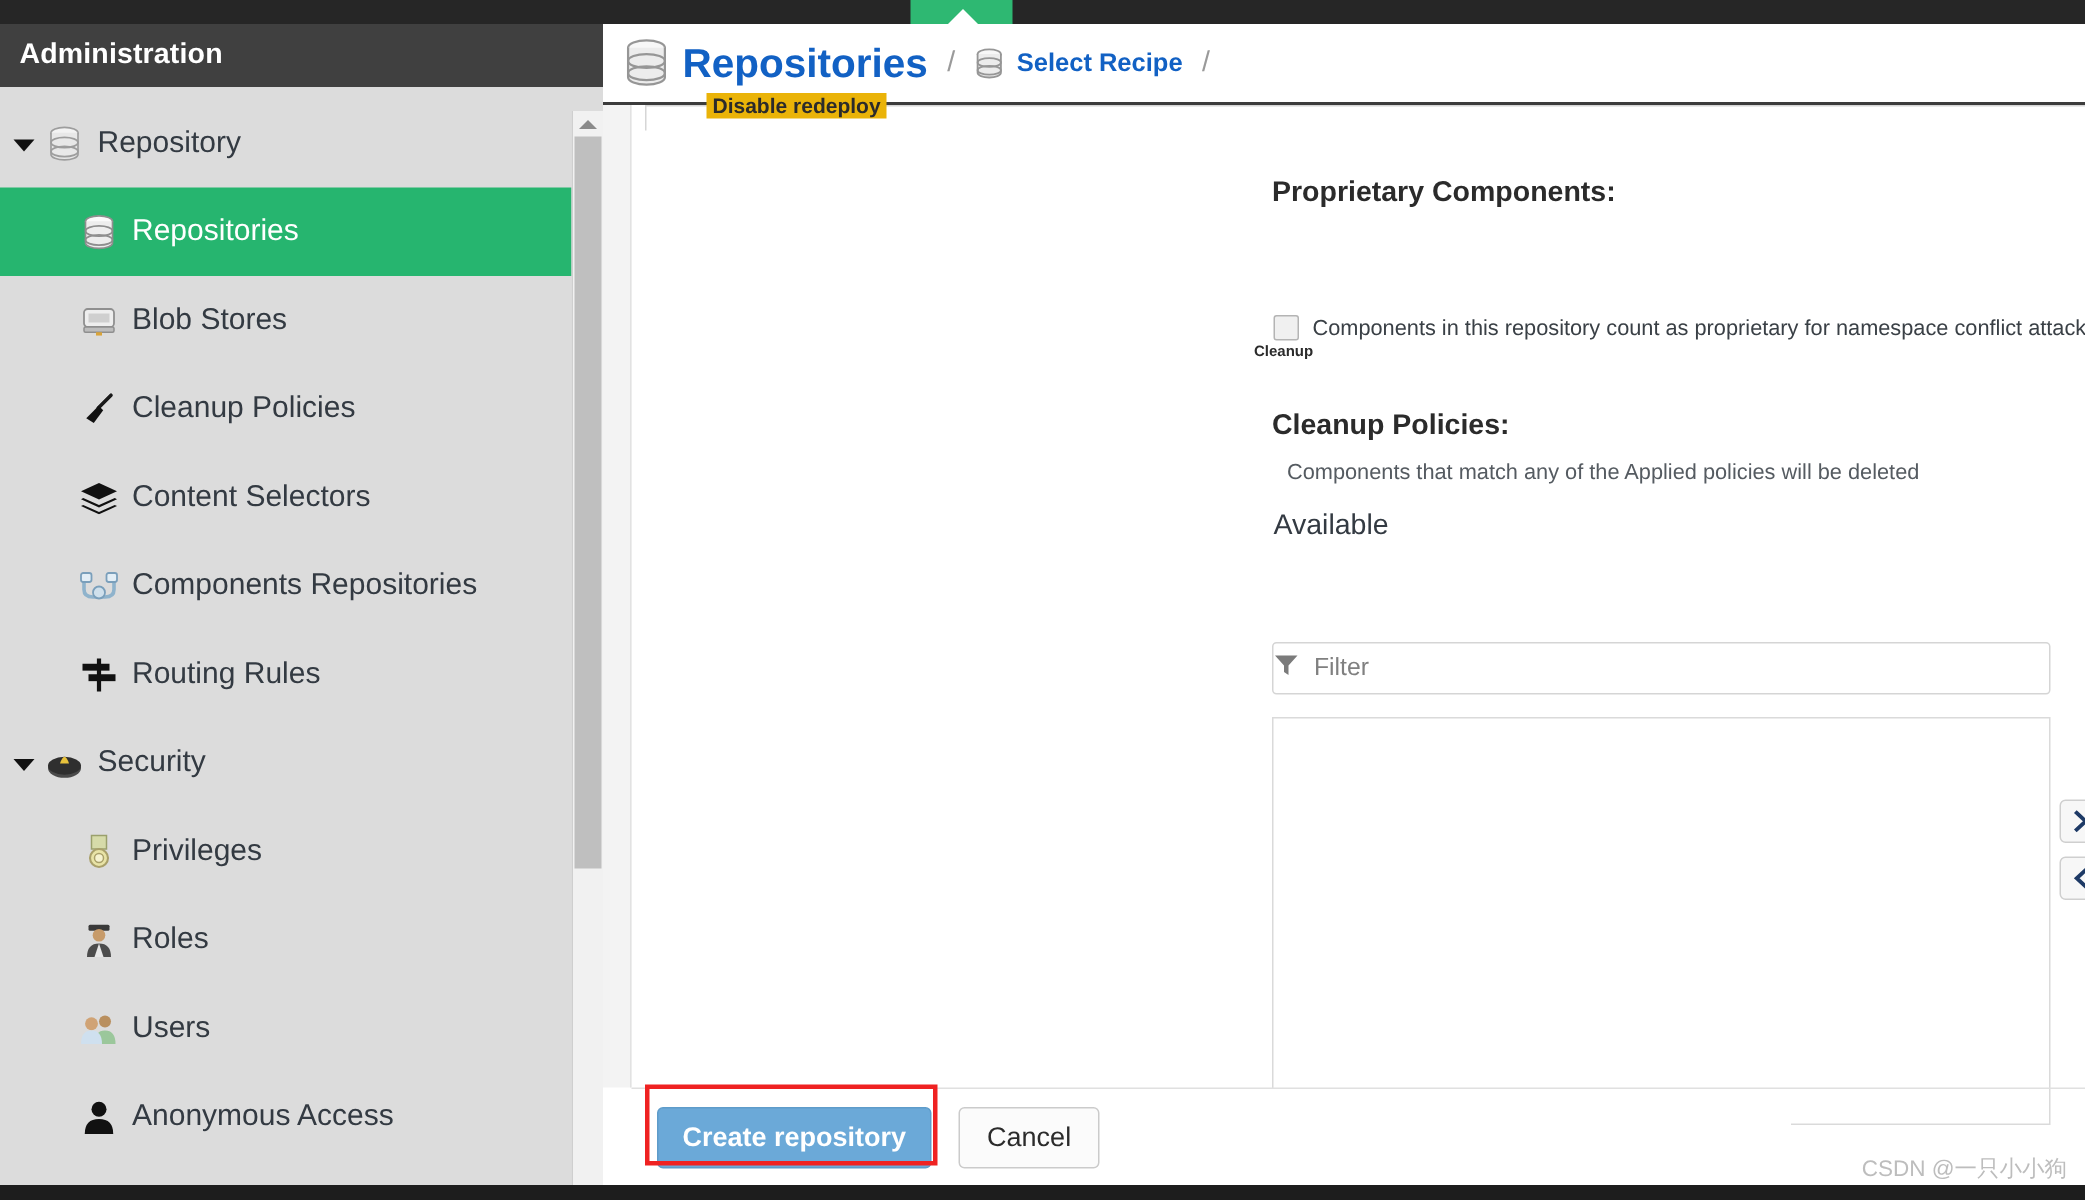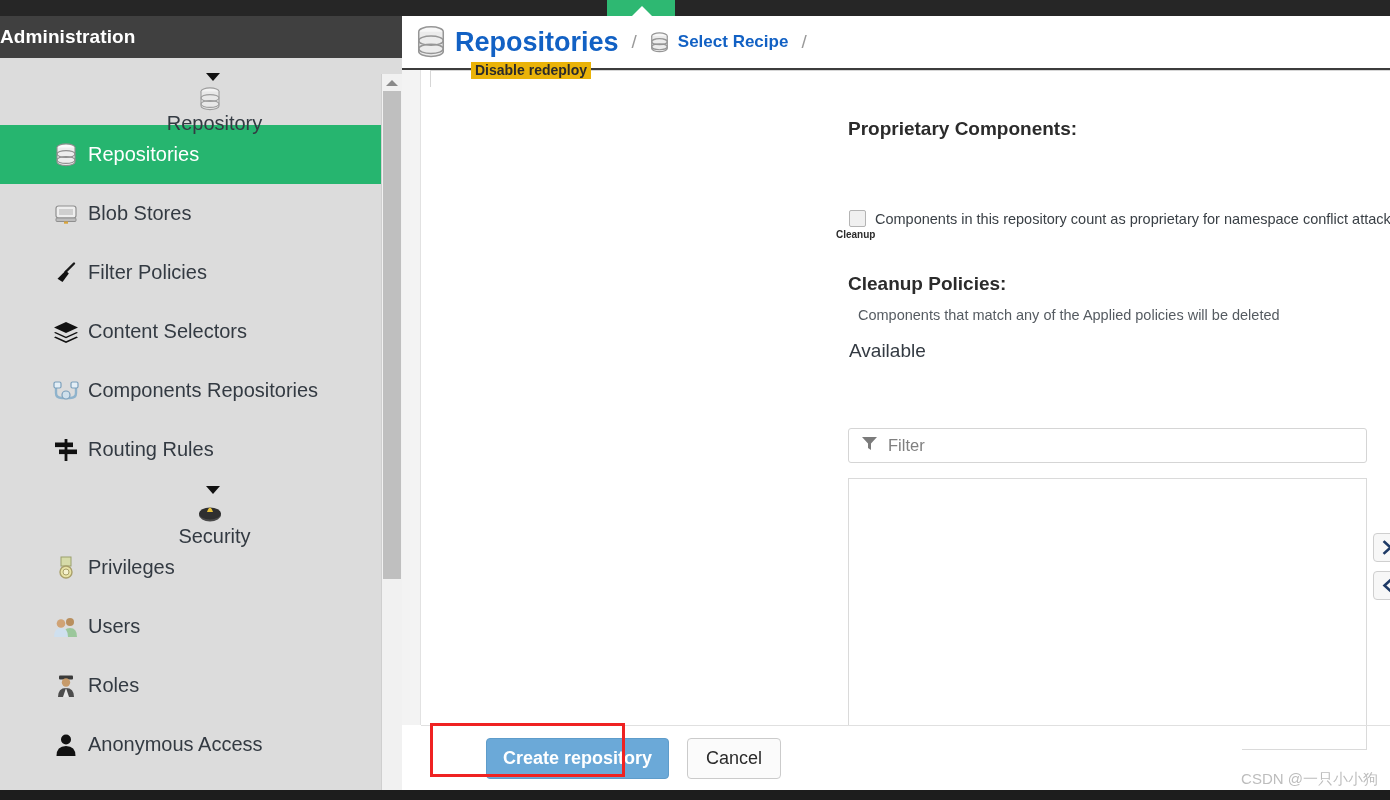--- a/index.html
+++ b/index.html
@@ -49,39 +49,40 @@
     position: absolute; top: 16px; left: 0;
     width: 402px; height: 774px;
     background: #dcdcdc;
     overflow: hidden;
   }
   .sidebar-header {
     height: 42px;
     background: #404040;
     display: flex;
     align-items: center;
+    padding-left: 13px;
   }
   .sidebar-header .title {
     color: #ffffff;
     font-size: 19px;
     font-weight: bold;
     letter-spacing: .1px;
   }
   .tree {
     position: relative;
     padding-top: 8px;
   }
   .tree-row {
     display: flex;
     align-items: center;
     height: 59px;
     padding-left: 10px;
     cursor: pointer;
   }
-  .tree-row.group { padding-left: 27px; flex-direction: column; }
+  .tree-row.group { padding-left: 6px; }
   .tree-row.child { padding-left: 53px; }
   .tree-row.selected {
     background: #26b56f;
   }
   .tree-row.selected .tree-label { color: #ffffff; }
   .caret {
     width: 20px; height: 20px;
     margin-right: 4px;
     flex: 0 0 auto;
     position: relative;
@@ -262,21 +263,20 @@
 
   .filter-box {
     position: absolute;
     left: 446px; top: 358px;
     width: 519px; height: 35px;
     border: 1px solid #d5d5d5;
     border-radius: 3px;
     background: #ffffff;
     display: flex;
     align-items: center;
-    padding-left: 12px;
   }
   .filter-placeholder {
     margin-left: 10px;
     font-size: 16.5px;
     color: #808080;
   }
 
   .listbox {
     position: absolute;
     border: 1px solid #dadada;
@@ -310,21 +310,20 @@
     background: #e0e0e0;
   }
   .footer-bar {
     position: absolute;
     left: 0; top: 656px;
     width: 792px; height: 64px;
     background: #ffffff;
     display: flex;
     align-items: center;
     padding-left: 36px;
-    margin-left: 48px;
   }
   .btn {
     font-family: "Liberation Sans", sans-serif;
     border-radius: 4px;
     cursor: pointer;
     white-space: nowrap;
   }
   .btn-primary {
     background: #6ba9d8;
     color: #ffffff;
@@ -411,21 +410,21 @@
         <span class="tree-label">Blob Stores</span>
       </div>
 
       <div class="tree-row child">
         <span class="tree-icon">
           <svg width="24" height="24" viewBox="0 0 24 24">
             <path d="M20 2.5 L11.5 11" stroke="#1a1a1a" stroke-width="2.4" stroke-linecap="round"></path>
             <path d="M11.8 9.5 L3.5 17.8 L8.5 21 L14.8 12.5 Z" fill="#111111"></path>
           </svg>
         </span>
-        <span class="tree-label">Filter Policies</span>
+        <span class="tree-label">Cleanup Policies</span>
       </div>
 
       <div class="tree-row child">
         <span class="tree-icon">
           <svg width="26" height="22" viewBox="0 0 26 22">
             <path d="M13 1 L25 6.5 L13 12 L1 6.5 Z" fill="#111111"></path>
             <path d="M2.5 11 L13 15.7 L23.5 11 L25 11.8 L13 17.3 L1 11.8 Z" fill="#111111"></path>
             <path d="M2.5 15.6 L13 20.3 L23.5 15.6 L25 16.4 L13 21.9 L1 16.4 Z" fill="#111111"></path>
           </svg>
         </span>
@@ -473,40 +472,40 @@
             <rect x="6" y="1" width="10" height="9" fill="#d6dba9" stroke="#9aa06c" stroke-width="1"></rect>
             <circle cx="11" cy="16" r="6" fill="#e8e3a6" stroke="#a9a06a" stroke-width="1.4"></circle>
             <circle cx="11" cy="16" r="3" fill="#f5f2cf" stroke="#a9a06a" stroke-width="1"></circle>
           </svg>
         </span>
         <span class="tree-label">Privileges</span>
       </div>
 
       <div class="tree-row child">
         <span class="tree-icon">
+          <svg width="22" height="24" viewBox="0 0 22 24">
+            <rect x="4" y="1.5" width="14" height="4" rx="1" fill="#3a3a3a"></rect>
+            <circle cx="11" cy="8.5" r="4.2" fill="#c79b6a"></circle>
+            <path d="M3 23 Q3 14 11 14 Q19 14 19 23 Z" fill="#4c4c4c"></path>
+            <path d="M11 14 L8 23 L14 23 Z" fill="#e7e7e7"></path>
+          </svg>
+        </span>
+        <span class="tree-label">Roles</span>
+      </div>
+
+      <div class="tree-row child">
+        <span class="tree-icon">
           <svg width="26" height="22" viewBox="0 0 26 22">
             <circle cx="17" cy="6" r="4" fill="#b98f5e"></circle>
             <path d="M10 21 Q10 12 17 12 Q24 12 24 21 Z" fill="#9bc79b"></path>
             <circle cx="8" cy="7.5" r="4.3" fill="#d0a375"></circle>
             <path d="M1 21 Q1 12 8 12 Q15 12 15 21 Z" fill="#cfe0ef"></path>
           </svg>
         </span>
         <span class="tree-label">Users</span>
-      </div>
-
-      <div class="tree-row child">
-        <span class="tree-icon">
-          <svg width="22" height="24" viewBox="0 0 22 24">
-            <rect x="4" y="1.5" width="14" height="4" rx="1" fill="#3a3a3a"></rect>
-            <circle cx="11" cy="8.5" r="4.2" fill="#c79b6a"></circle>
-            <path d="M3 23 Q3 14 11 14 Q19 14 19 23 Z" fill="#4c4c4c"></path>
-            <path d="M11 14 L8 23 L14 23 Z" fill="#e7e7e7"></path>
-          </svg>
-        </span>
-        <span class="tree-label">Roles</span>
       </div>
 
       <div class="tree-row child">
         <span class="tree-icon">
           <svg width="22" height="24" viewBox="0 0 22 24">
             <circle cx="11" cy="6.5" r="5" fill="#111111"></circle>
             <path d="M1.5 23 Q1.5 13 11 13 Q20.5 13 20.5 23 Z" fill="#111111"></path>
           </svg>
         </span>
         <span class="tree-label">Anonymous Access</span>

